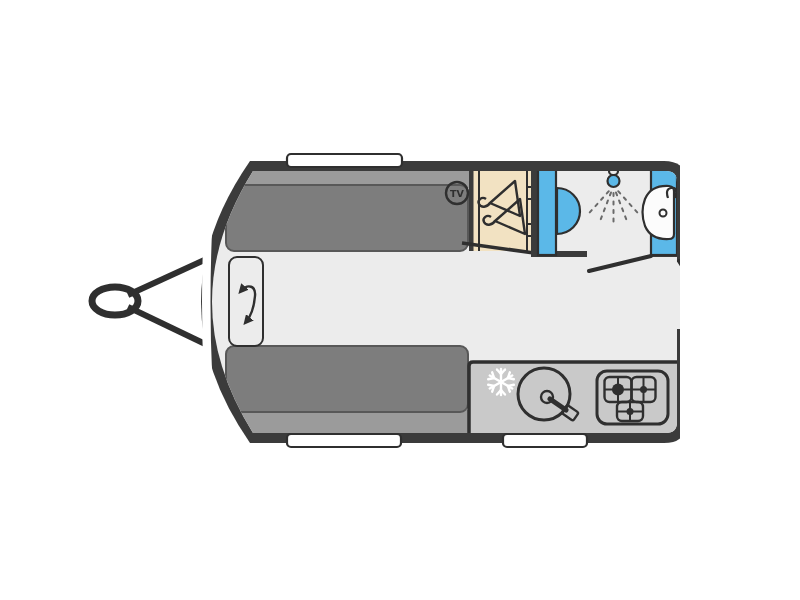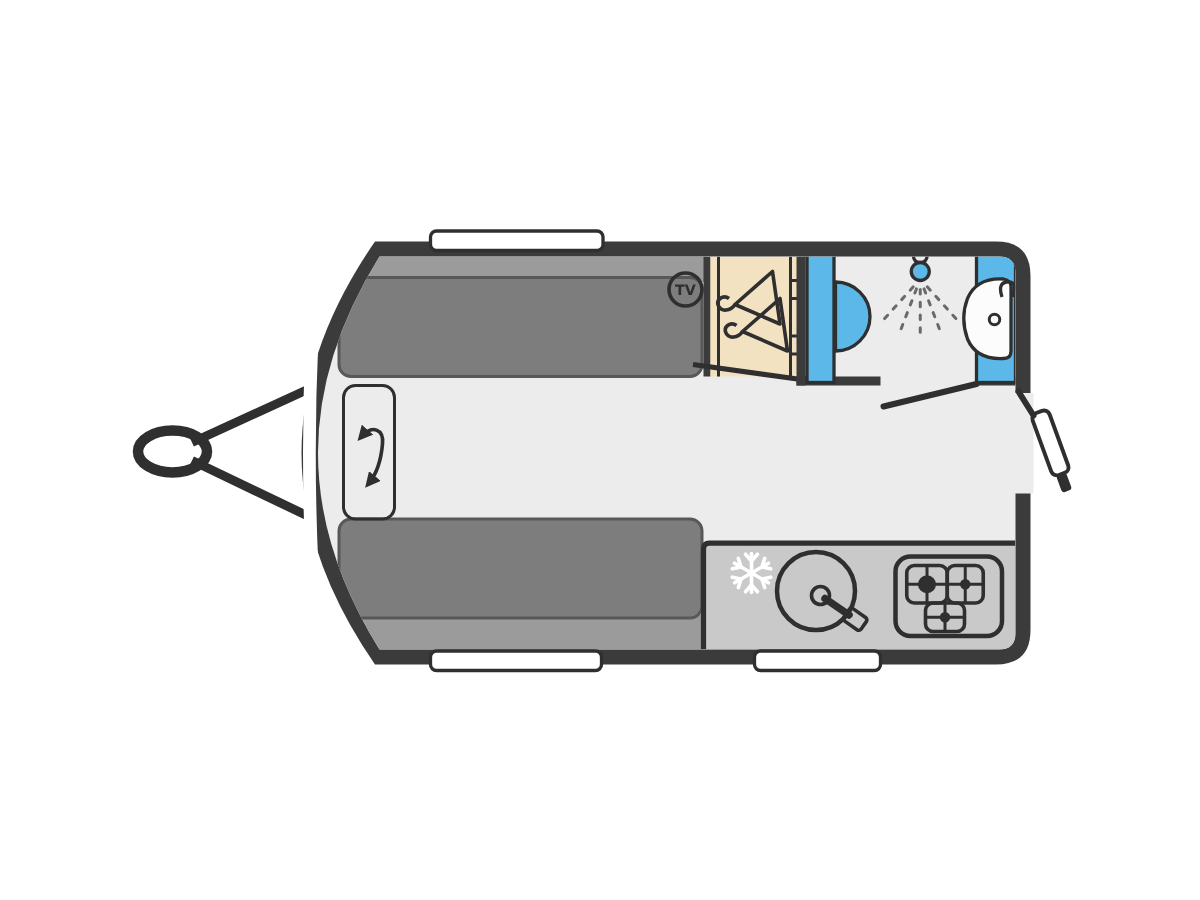--- a/index.html
+++ b/index.html
@@ -1,16 +1,16 @@
 <!DOCTYPE html>
 <html style="--color-background: #FFFFFF; --color-wall: #3B3B3B; --color-line: #2F2F2F; --color-floor: #ECECEC; --color-seat: #7D7D7D; --color-seat_back: #9B9B9B; --color-counter: #C9C9C9; --color-wood: #F2E2C2; --color-water_blue: #5BB8E8; --color-hob_base: #DEDEDE; --color-sink_bowl: #F0F0F0;"><head>
 <meta charset="utf-8">
 <style>
   html,body{margin:0;padding:0;background:var(--color-background,#fff);}
-  .stage{position:relative;width:800px;height:600px;background:var(--color-background,#fff);overflow:hidden;
+  .stage{position:relative;width:680px;height:600px;background:var(--color-background,#fff);overflow:hidden;
          font-family:"DejaVu Sans","Liberation Sans",sans-serif;}
   svg{position:absolute;left:0;top:0;}
   .wall{fill:var(--color-wall,#3B3B3B);}
   .floor{fill:var(--color-floor,#ECECEC);}
   .seat{fill:var(--color-seat,#7D7D7D);stroke:#585858;stroke-width:2;}
   .seatback{fill:var(--color-seat_back,#9B9B9B);}
   .wood{fill:var(--color-wood,#F2E2C2);}
   .blue{fill:var(--color-water_blue,#5BB8E8);stroke:var(--color-line,#2F2F2F);stroke-width:2.2;}
   .ln{stroke:var(--color-line,#2F2F2F);fill:none;}
   .win框,.win{fill:#fff;stroke:var(--color-line,#2F2F2F);stroke-width:2.2;}

